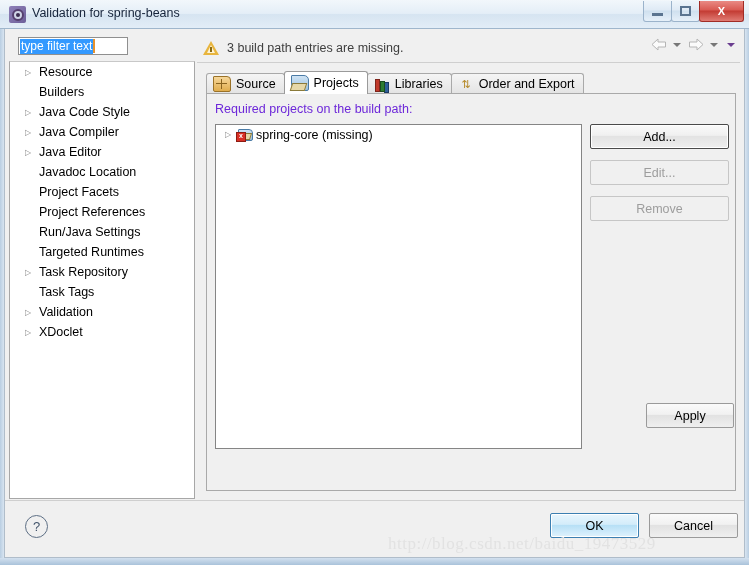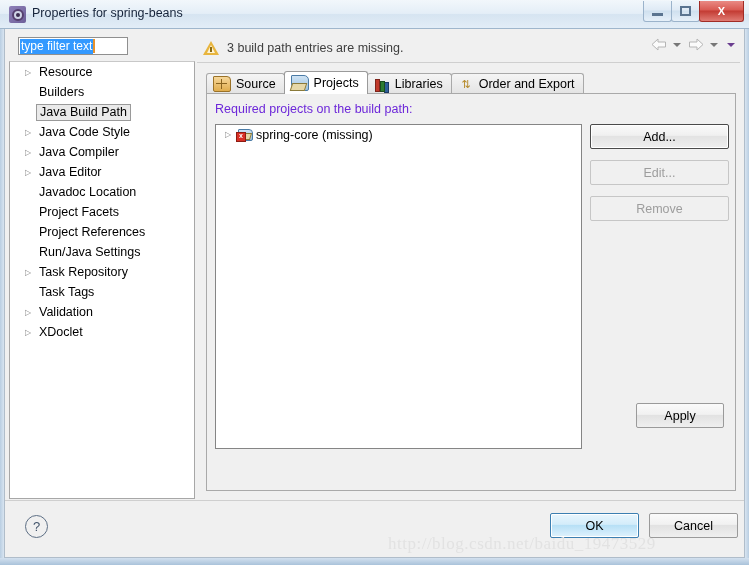--- a/index.html
+++ b/index.html
@@ -436,21 +436,21 @@
   }
   .sbtn.disabled {
     color: #9d9d9d;
     background: #f0f0f0;
     border-color: #c6c6c6;
   }
 
   
   #apply-btn {
     position: absolute;
-    right: 16px; top: 370px;
+    right: 6px; top: 370px;
     width: 88px; height: 25px;
     display: flex; align-items: center; justify-content: center;
     font-size: 12.5px;
     background: linear-gradient(to bottom, #fafafa 0%, #f1f1f1 45%, #e2e2e2 50%, #efefef 100%);
     border: 1px solid #9a9a9a;
     border-radius: 2px;
     box-sizing: border-box;
   }
 
   
@@ -509,21 +509,21 @@
 <div id="window">
 
   <div id="frame-left"></div>
   <div id="frame-right"></div>
   <div id="frame-bottom"></div>
 
   <div id="titlebar">
     <div id="app-icon">
       <div class="gear"></div>
     </div>
-    <div id="window-title">Properties for spring-beans</div>
+    <div id="window-title">Validation for spring-beans</div>
     <div id="win-buttons">
       <div class="win-btn">
         <div class="min-glyph"></div>
       </div>
       <div class="win-btn">
         <div class="max-glyph"></div>
       </div>
       <div class="win-btn close">X</div>
     </div>
   </div>
@@ -537,24 +537,20 @@
       </div>
       <div id="tree-pane">
           <div class="tree-row">
             <span class="arrow">▷</span>
             <span class="tree-label">Resource</span>
           </div>
           <div class="tree-row">
             <span class="arrow"></span>
             <span class="tree-label">Builders</span>
           </div>
-          <div class="tree-row selected">
-            <span class="arrow"></span>
-            <span class="tree-label">Java Build Path</span>
-          </div>
           <div class="tree-row">
             <span class="arrow">▷</span>
             <span class="tree-label">Java Code Style</span>
           </div>
           <div class="tree-row">
             <span class="arrow">▷</span>
             <span class="tree-label">Java Compiler</span>
           </div>
           <div class="tree-row">
             <span class="arrow">▷</span>
@@ -568,20 +564,24 @@
             <span class="arrow"></span>
             <span class="tree-label">Project Facets</span>
           </div>
           <div class="tree-row">
             <span class="arrow"></span>
             <span class="tree-label">Project References</span>
           </div>
           <div class="tree-row">
             <span class="arrow"></span>
             <span class="tree-label">Run/Java Settings</span>
+          </div>
+          <div class="tree-row">
+            <span class="arrow"></span>
+            <span class="tree-label">Targeted Runtimes</span>
           </div>
           <div class="tree-row">
             <span class="arrow">▷</span>
             <span class="tree-label">Task Repository</span>
           </div>
           <div class="tree-row">
             <span class="arrow"></span>
             <span class="tree-label">Task Tags</span>
           </div>
           <div class="tree-row">

